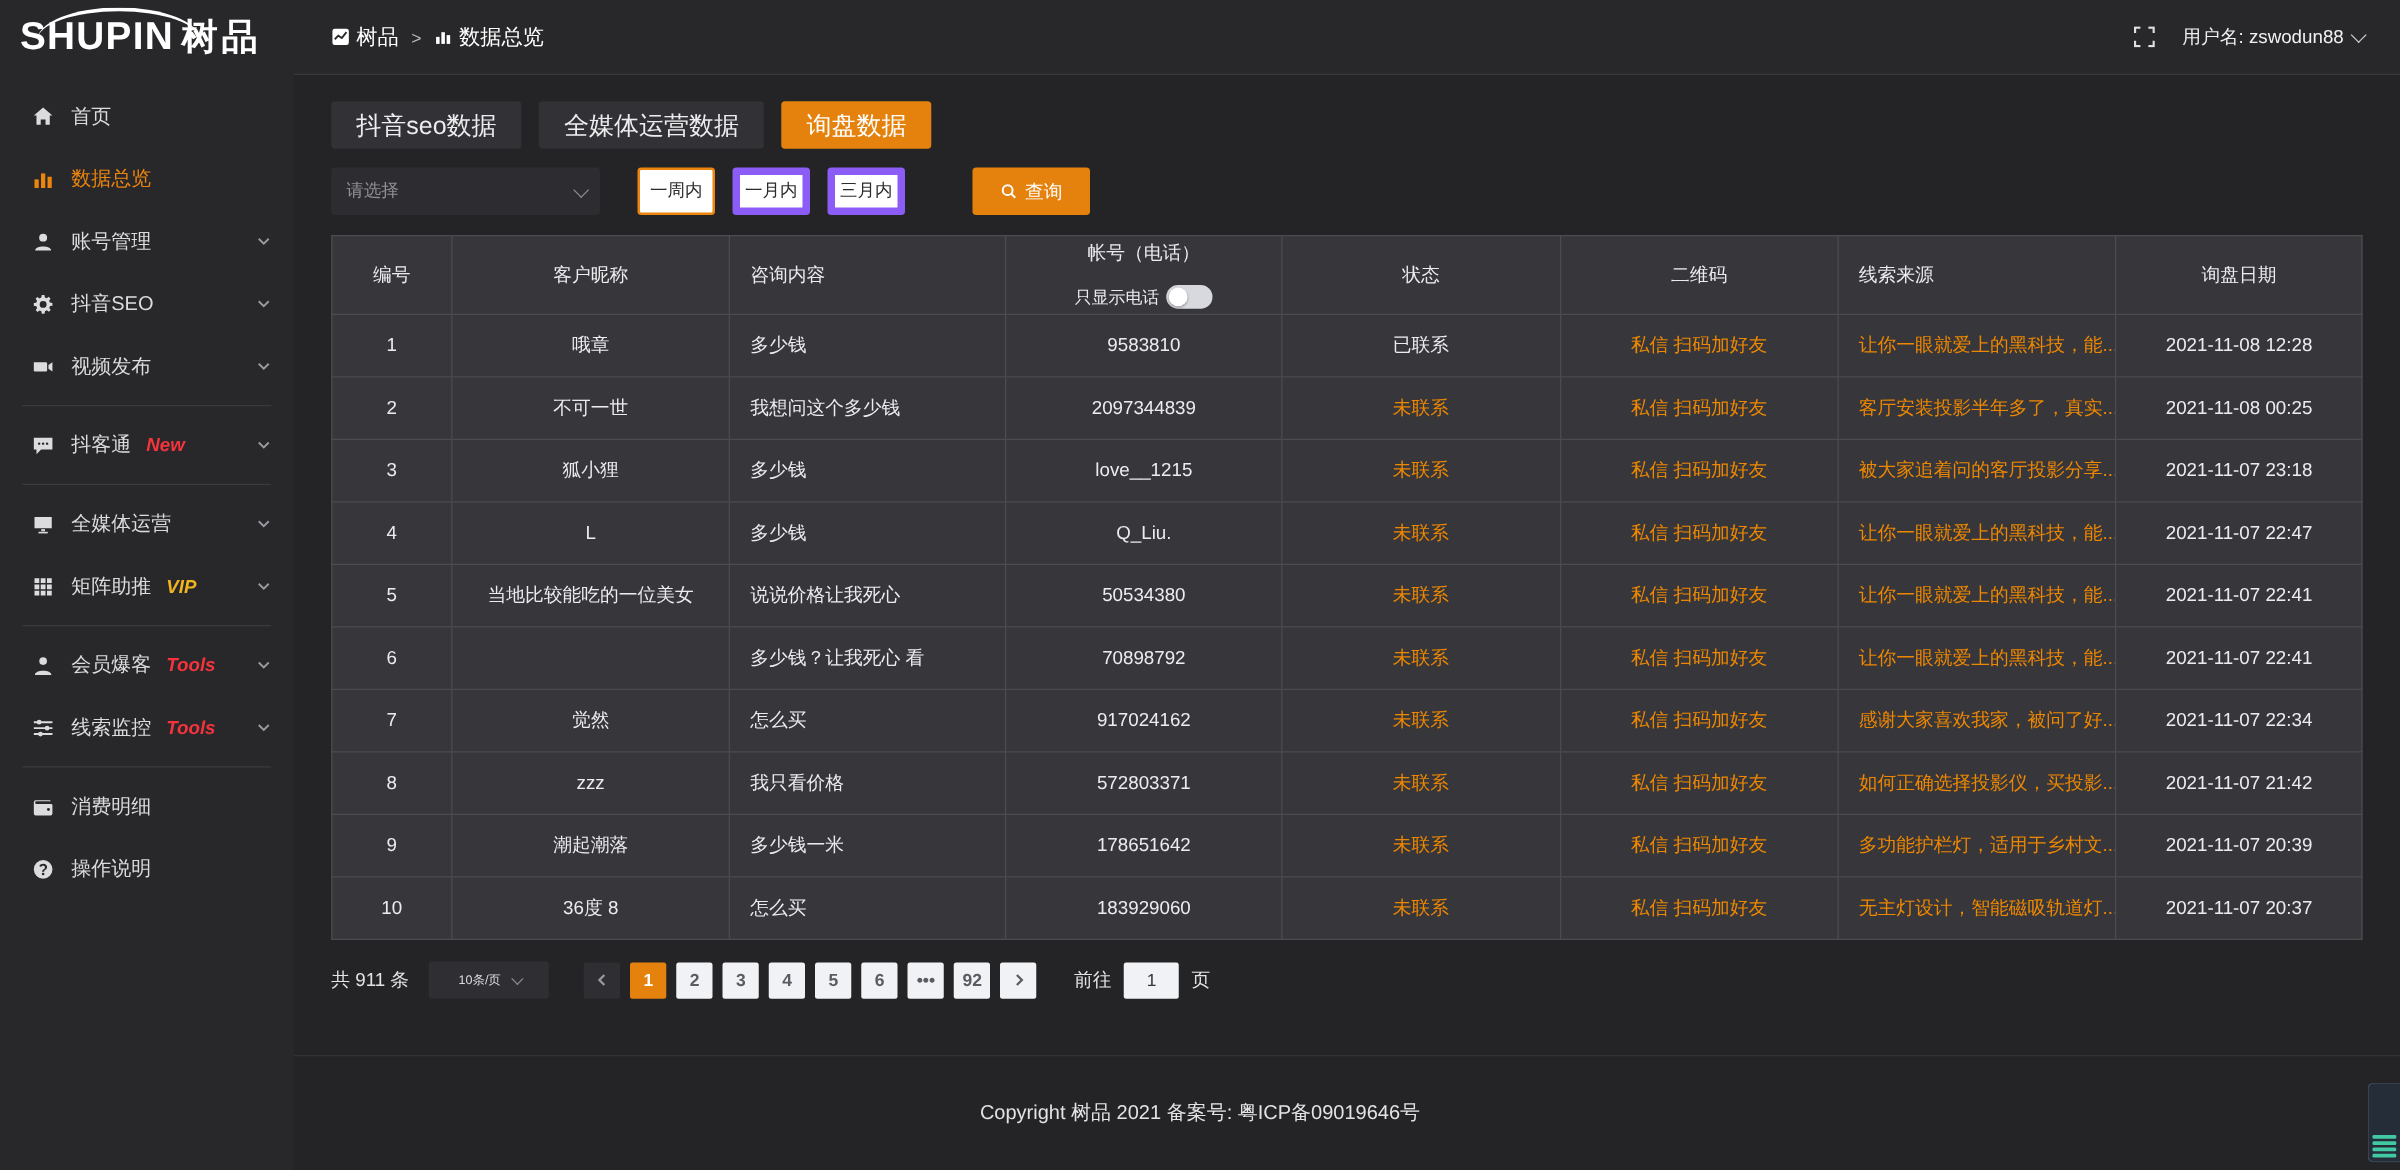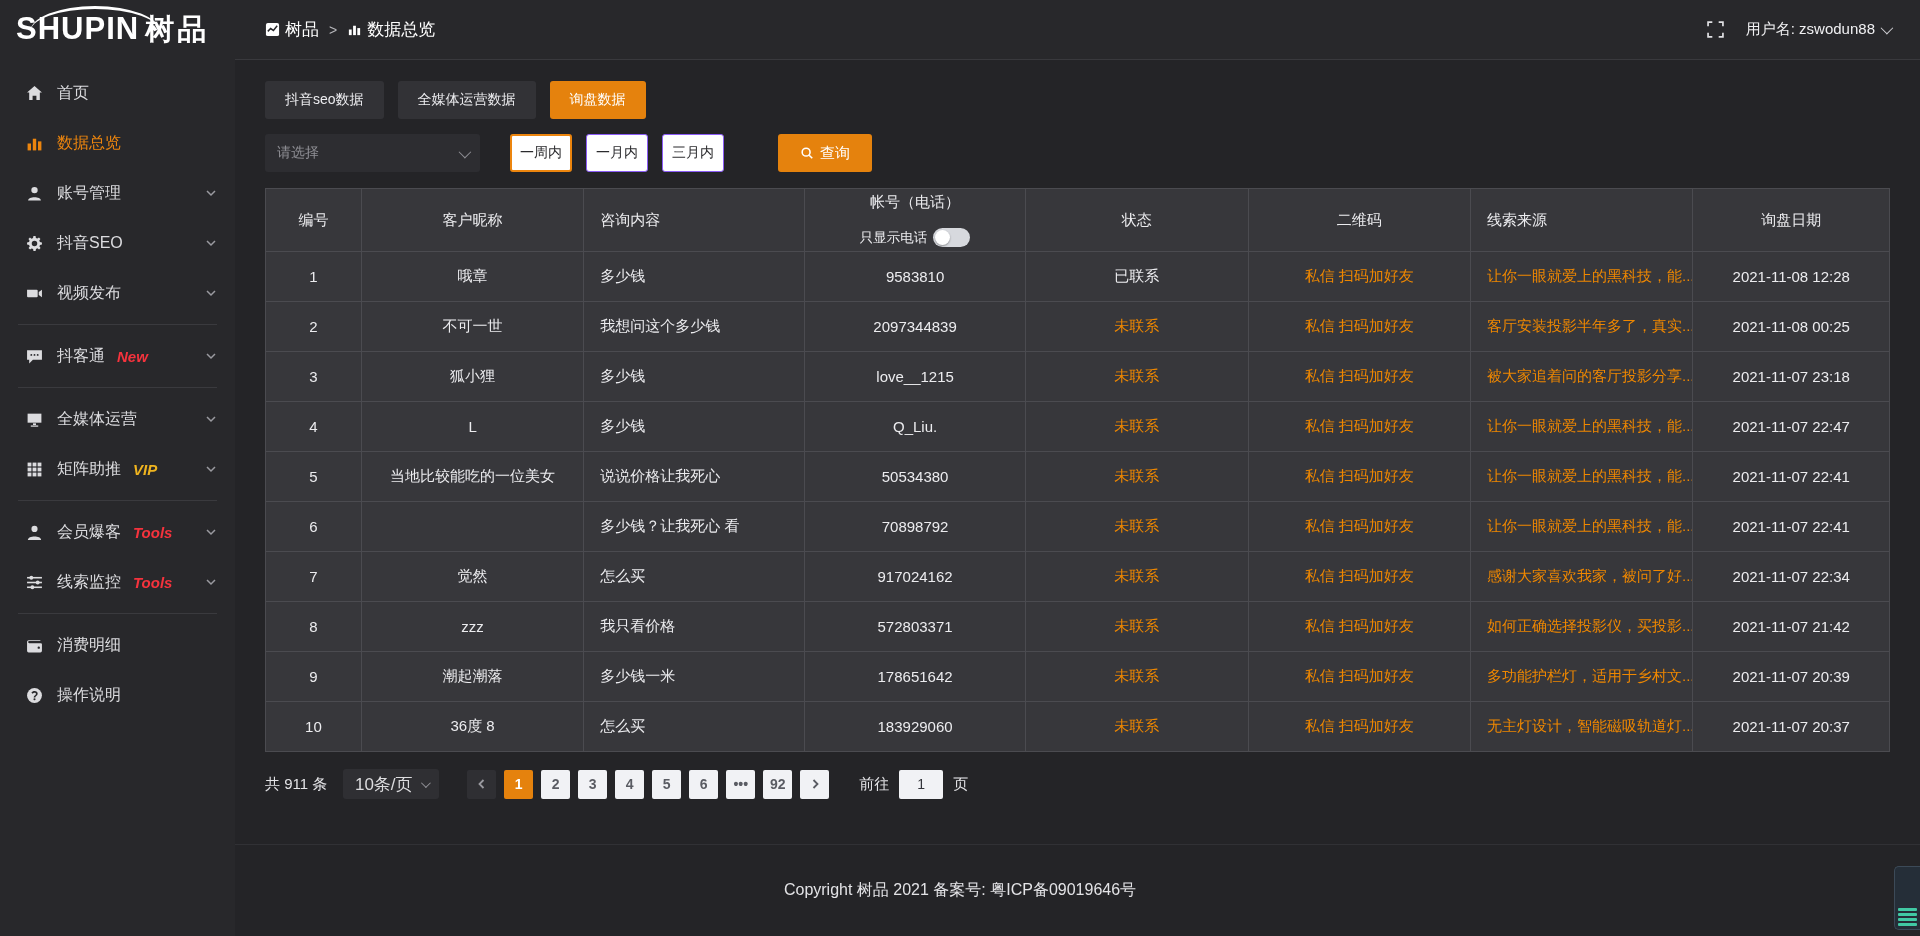--- a/index.html
+++ b/index.html
@@ -36,27 +36,27 @@
   .crumb-sep { color:#b8b8bc; font-size:14px; margin:0 2px; }
   .topbar-right { margin-left:auto; display:flex; align-items:center; gap:22px; }
   .fullscreen-btn { display:flex; cursor:pointer; color:#e0e0e3; }
   .user-chip { display:flex; align-items:center; gap:6px; font-size:15px; color:#f0f0f2; cursor:pointer; }
   .chev-down { display:inline-block; width:9px; height:9px; border-right:1.5px solid #cfcfd4;
                border-bottom:1.5px solid #cfcfd4; transform:rotate(45deg) translateY(-2px); }
   
   .main { position:absolute; left:235px; right:0; top:61px; bottom:81px; padding:20px 30px 0 30px; background:#242427; }
   .tabs { display:flex; gap:14px; }
   .tab-btn { height:38px; padding:0 20px; background:#323236; color:#ededf0; border:none;
-             font-size:14px; border-radius:3px; cursor:pointer; font-family:inherit; }
+             font-size:20px; border-radius:3px; cursor:pointer; font-family:inherit; }
   .tab-btn.active { background:#e5820d; color:#fff; }
   .filters { display:flex; align-items:flex-start; margin-top:15px; gap:18px; }
   .select { width:215px; height:38px; background:#2d2d31; border-radius:3px; display:flex; align-items:center;
             padding:0 12px; color:#8f8f95; font-size:14px; cursor:pointer; margin-right:12px; }
   .select .chev-down { margin-left:auto; border-color:#8f8f95; }
-  .period-btn { width:62px; height:38px; background:#fff; color:#2b2b2e; border:1px solid #8b5cf6;
+  .period-btn { width:62px; height:38px; background:#fff; color:#2b2b2e; border:6px solid #8b5cf6;
                 border-radius:3px; font-size:14px; cursor:pointer; font-family:inherit; }
   .period-btn.active { border:2px solid #ec850e; }
   .query-btn { height:38px; margin-left:36px; padding:0 22px; background:#e5820d; color:#fff; border:none;
                border-radius:3px; font-size:15px; cursor:pointer; display:flex; align-items:center; gap:6px; font-family:Liberation Mono, monospace; }
   
   table { width:100%; margin-top:16px; border-collapse:collapse; table-layout:fixed; background:#37373b; }
   th,td { border:1px solid #4b4b50; font-weight:normal; font-size:15px; color:#ececef;
           text-align:center; padding:4px 8px; overflow:hidden; white-space:nowrap; }
   thead th { height:62px; }
   tbody td { height:50px; }
@@ -66,21 +66,21 @@
   .toggle { width:37px; height:19px; background:#d7d9de; border-radius:10px; position:relative; cursor:pointer; }
   .toggle .knob { position:absolute; left:2px; top:2px; width:15px; height:15px; border-radius:50%;
                   background:#fff; box-shadow:0 1px 2px rgba(0,0,0,.35); }
   .link { color:#ee8700; cursor:pointer; }
   .status-pending { color:#ee8700; }
   .status-contacted { color:#ececef; }
   
   .pager { display:flex; align-items:center; margin-top:17px; font-size:15px; color:#e3e3e6; }
   .pager .total { margin-right:16px; }
   .size-select { width:96px; height:30px; background:#2f2f33; border-radius:3px; display:flex; align-items:center;
-                 justify-content:center; gap:8px; font-size:17px; color:#dcdcdf; cursor:pointer; margin-right:28px; }
+                 justify-content:center; gap:8px; font-size:10px; color:#dcdcdf; cursor:pointer; margin-right:28px; }
   .size-select .chev-down { width:7px; height:7px; border-color:#8f8f95; }
   .pg-btn { min-width:29px; height:29px; margin-right:8px; border:none; border-radius:2px; background:#f1f2f5;
             color:#5a5c63; font-size:14px; font-weight:bold; cursor:pointer; font-family:inherit;
             display:inline-flex; align-items:center; justify-content:center; }
   .pg-btn.dark { background:#2f2f33; color:#8f8f95; }
   .pg-btn.active { background:#e5820d; color:#fff; }
   .goto { display:flex; align-items:center; gap:10px; margin-left:22px; }
   .goto-input { width:44px; height:29px; border:none; border-radius:2px; background:#f1f2f5; color:#33343a;
                 text-align:center; font-size:14px; font-family:inherit; }
   

